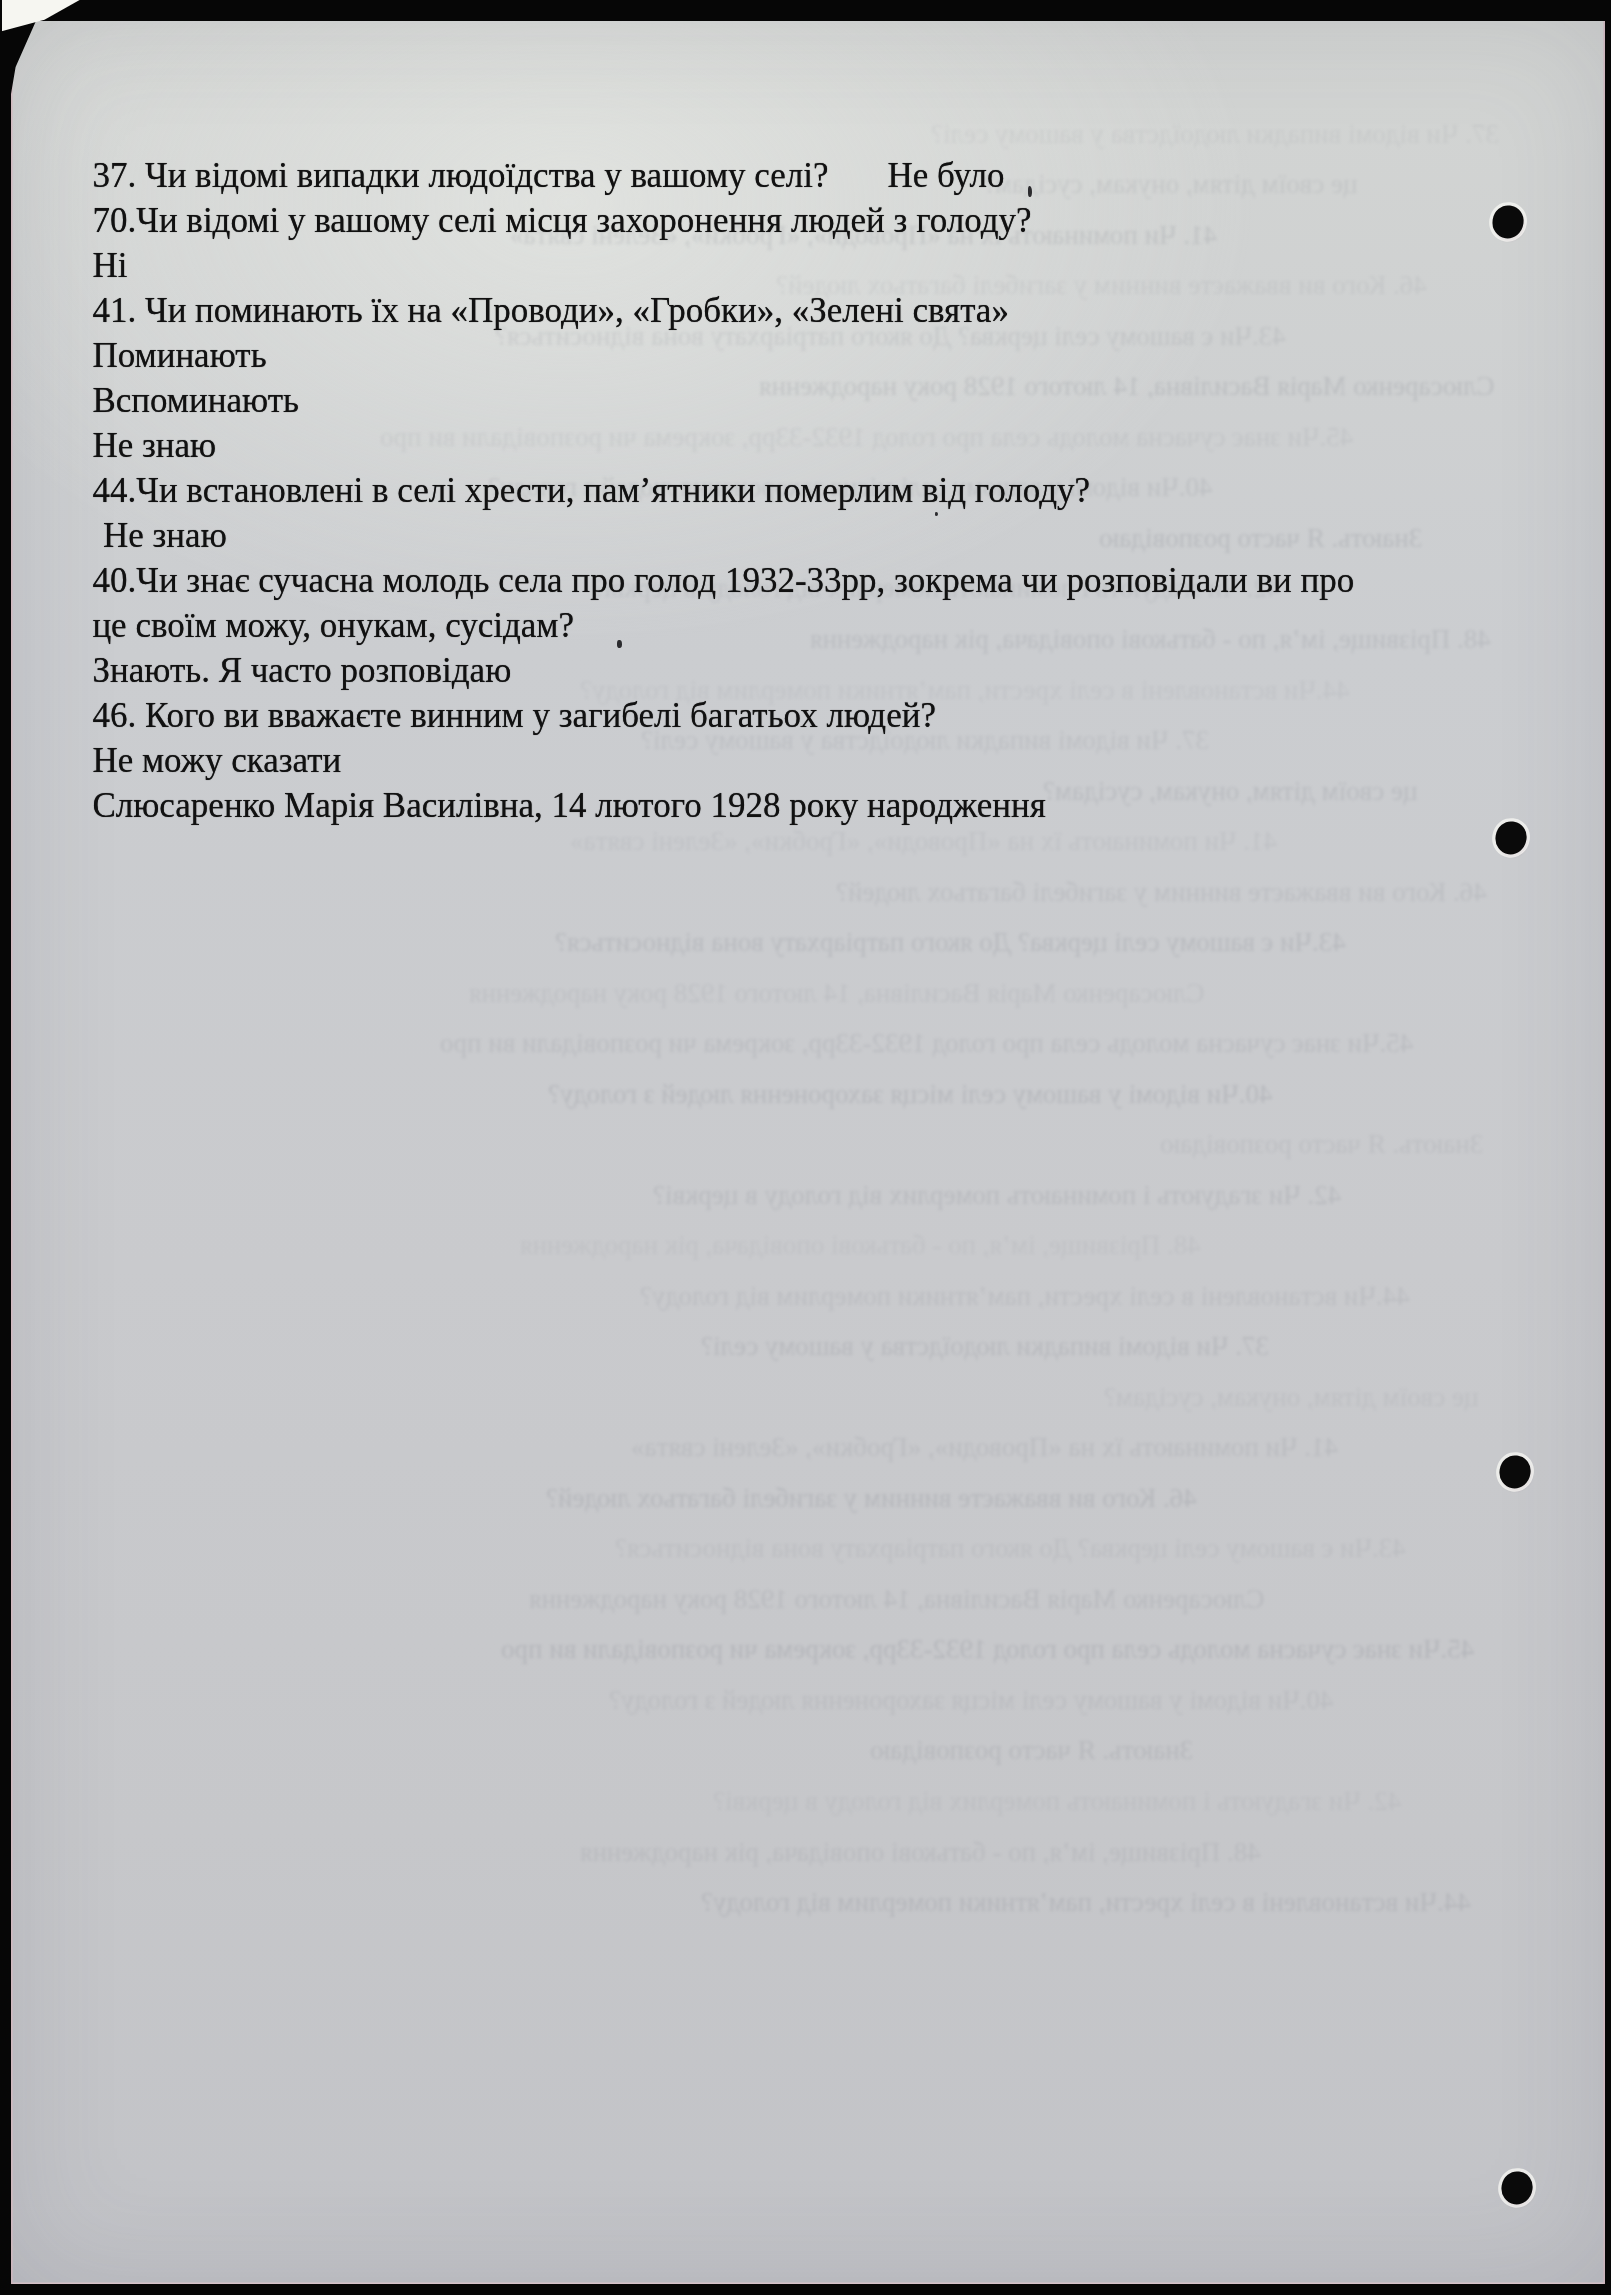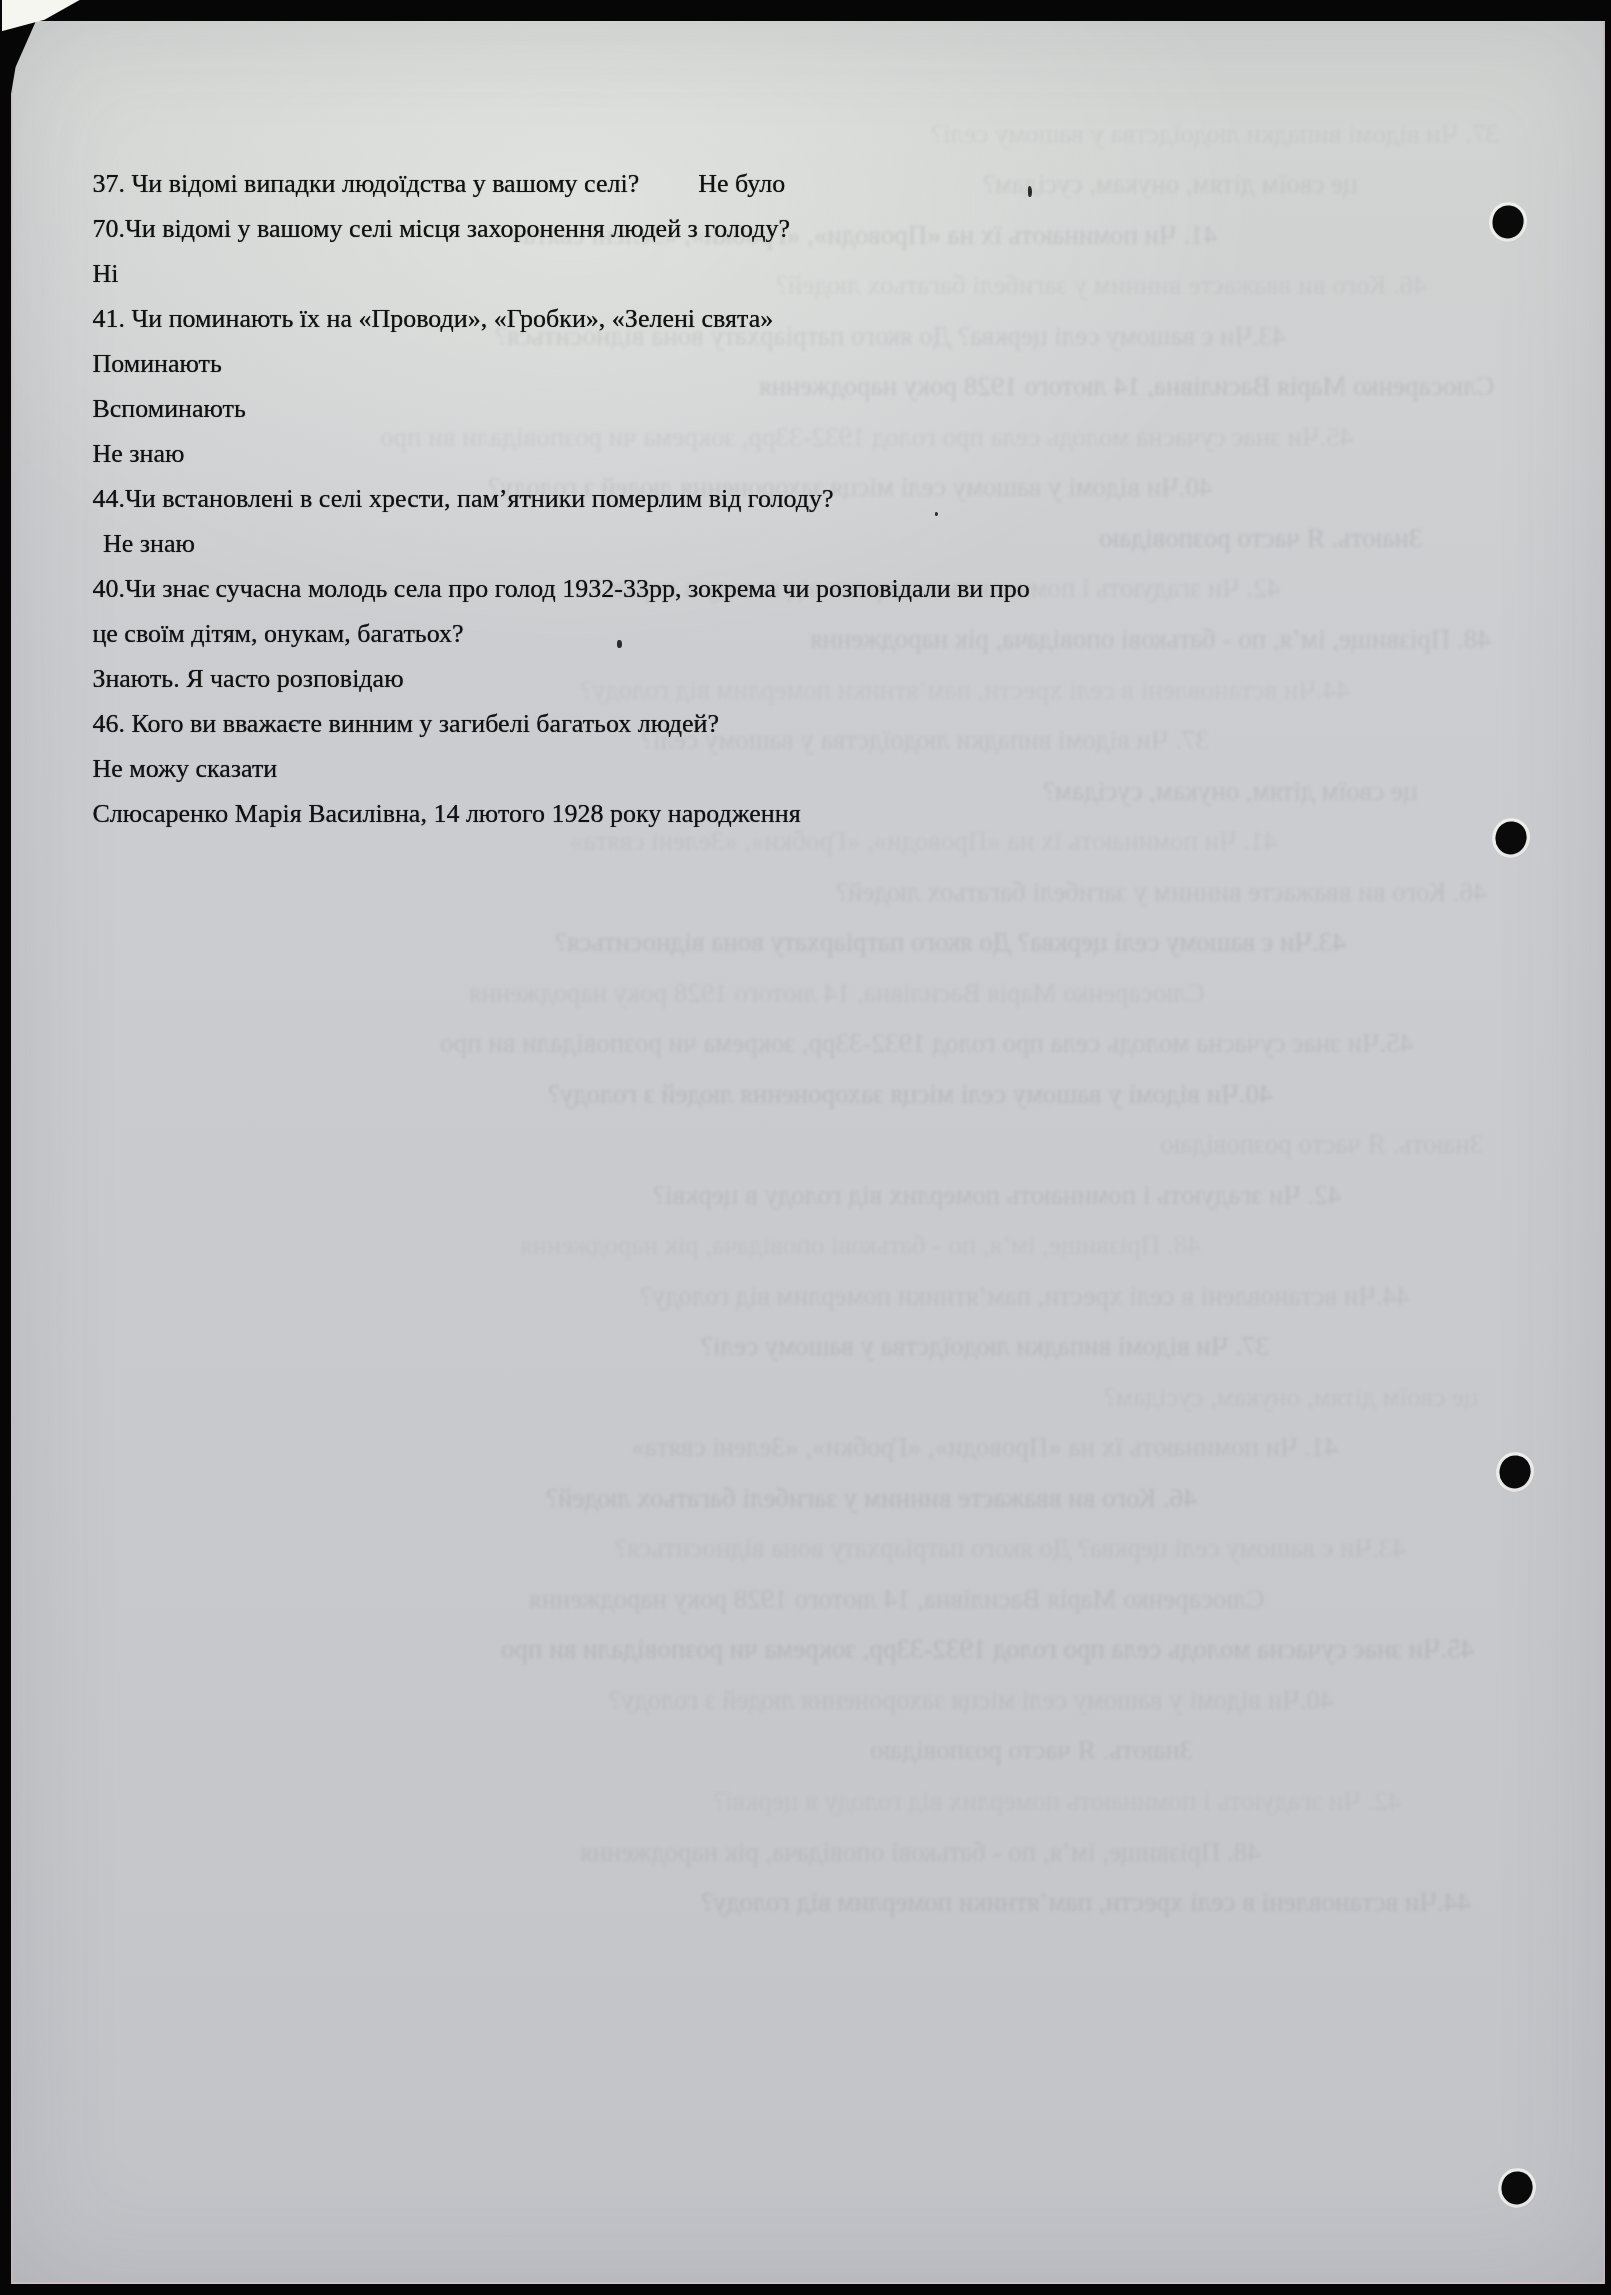--- a/index.html
+++ b/index.html
@@ -24,24 +24,24 @@
     box-shadow:
       inset 0 0 114px rgba(70,70,95,0.14),
       inset 1.6px 0 0 #dcc3c8,
       inset -1.6px 0 0 #d8bfc6,
       inset 0 -1.6px 0 #e3cdd2;
     overflow: hidden;
   }
   
   .text-block {
     position: absolute;
-    left: 81px; top: 140px;
+    left: 81px; top: 132px;
     width: 1434px;
     color: #111111;
-    font-size: 26px;
+    font-size: 35px;
     line-height: 45px;
     text-shadow: 0 0 0.8px rgba(12,12,12,0.8);
     z-index: 3;
   }
   .line { white-space: pre; }
   .line.indent { padding-left: 10.6px; }
   .inline-answer { margin-left: 59px; }
   
   .ghost-layer {
     position: absolute;
@@ -141,21 +141,21 @@
         <div class="line"><span>37. Чи відомі випадки людоїдства у вашому селі?</span><span class="inline-answer">Не було</span></div>
         <div class="line"><span>70.Чи відомі у вашому селі місця захоронення людей з голоду?</span></div>
         <div class="line"><span>Ні</span></div>
         <div class="line"><span>41. Чи поминають їх на «Проводи», «Гробки», «Зелені свята»</span></div>
         <div class="line"><span>Поминають</span></div>
         <div class="line"><span>Вспоминають</span></div>
         <div class="line"><span>Не знаю</span></div>
         <div class="line"><span>44.Чи встановлені в селі хрести, пам’ятники померлим від голоду?</span></div>
         <div class="line indent"><span>Не знаю</span></div>
         <div class="line"><span>40.Чи знає сучасна молодь села про голод 1932-33рр, зокрема чи розповідали ви про</span></div>
-        <div class="line"><span>це своїм дітям, онукам, багатьох?</span></div>
+        <div class="line"><span>це своїм можу, онукам, сусідам?</span></div>
         <div class="line"><span>Знають. Я часто розповідаю</span></div>
         <div class="line"><span>46. Кого ви вважаєте винним у загибелі багатьох людей?</span></div>
         <div class="line"><span>Не можу сказати</span></div>
         <div class="line"><span>Слюсаренко Марія Василівна, 14 лютого 1928 року народження</span></div>
       </div>
   </div>
 
   <div class="frame frame-top"></div>
   <div class="frame frame-left"></div>
   <div class="frame frame-right"></div>

